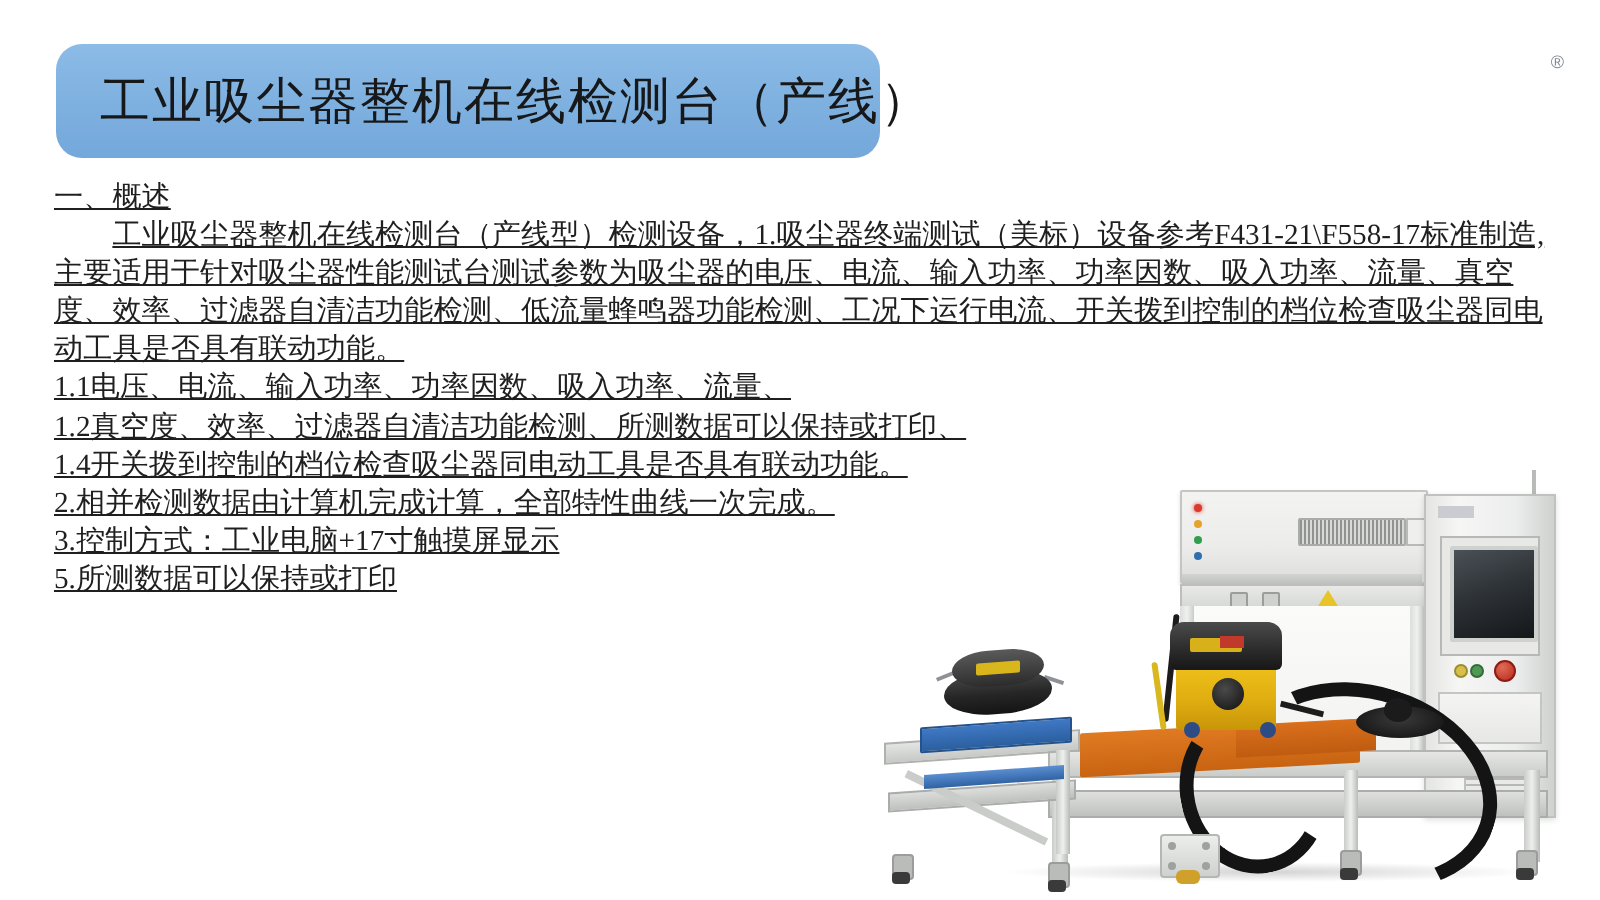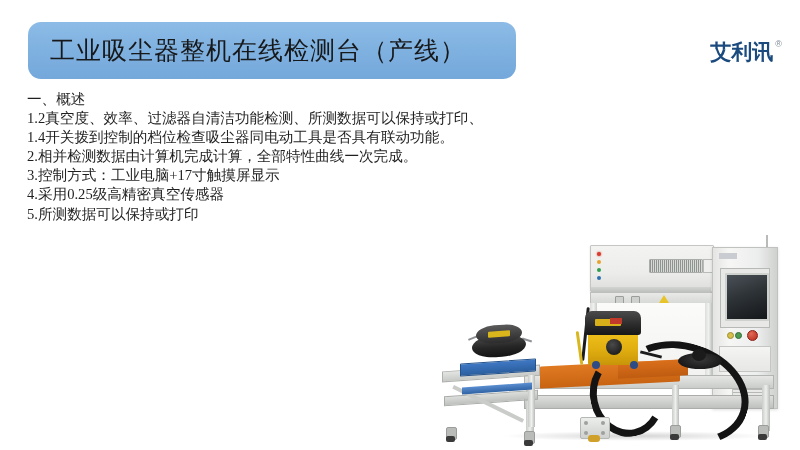--- a/index.html
+++ b/index.html
@@ -7,21 +7,21 @@
     width:800px;height:450px;
     background:#ffffff;
     font-family:"Liberation Serif","DejaVu Serif",serif;
     overflow:hidden;
     position:relative;
   }
   .page{position:absolute;inset:0;background:#fff;}
 
   
   .title-bar{
-    position:absolute;left:28px;top:22px;width:488px;height:57px;
+    position:absolute;left:28px;top:22px;width:412px;height:57px;
     border-radius:13px;
     background:linear-gradient(180deg,#8cbbe6 0%,#7fb1e0 50%,#74a8db 100%);
     display:flex;align-items:center;
   }
   .title-text{
     margin-left:22px;
     font-size:25px;
     color:#17181a;
     letter-spacing:1px;
     font-family:"Liberation Serif","DejaVu Serif",serif;
@@ -46,21 +46,21 @@
     font-size:9px;color:#7d8893;margin-left:2px;
     position:relative;top:-12px;
   }
 
   
   .body-copy{
     position:absolute;left:27px;top:90px;width:752px;
     font-size:14.6px;line-height:19.1px;color:#201f1f;
     z-index:4;
   }
-  .body-copy p{margin:0;}
+  .body-copy p{margin:0;text-decoration:underline;}
   .indent{text-indent:2em;}
 
   
   .photo{
     position:absolute;left:440px;top:235px;width:360px;height:215px;
     z-index:2;
   }
   .ph{position:absolute;}
 
   
@@ -252,31 +252,31 @@
 </head>
 <body>
 
 <div class="page">
 
   <div class="title-bar">
     <div class="title-text">工业吸尘器整机在线检测台（产线）</div>
   </div>
 
   <div class="logo">
-    <span class="logo-cn">艾利讯</span>
     <span class="logo-r">®</span>
   </div>
 
   <div class="body-copy">
     <p>一、概述</p>
+    <p class="indent">工业吸尘器整机在线检测台（产线型）检测设备，1.吸尘器终端测试（美标）设备参考F431-21\F558-17标准制造,主要适用于针对吸尘器性能测试台测试参数为吸尘器的电压、电流、输入功率、功率因数、吸入功率、流量、真空度、效率、过滤器自清洁功能检测、低流量蜂鸣器功能检测、工况下运行电流、开关拨到控制的档位检查吸尘器同电动工具是否具有联动功能。</p>
+    <p>1.1电压、电流、输入功率、功率因数、吸入功率、流量、</p>
     <p>1.2真空度、效率、过滤器自清洁功能检测、所测数据可以保持或打印、</p>
     <p>1.4开关拨到控制的档位检查吸尘器同电动工具是否具有联动功能。</p>
     <p>2.相并检测数据由计算机完成计算，全部特性曲线一次完成。</p>
     <p>3.控制方式：工业电脑+17寸触摸屏显示</p>
-    <p>4.采用0.25级高精密真空传感器</p>
     <p>5.所测数据可以保持或打印</p>
   </div>
 
   <div class="photo">
 
     <div class="ph shadow"></div>
 
     <div class="ph hood">
       <span class="lamp l1"></span>
       <span class="lamp l2"></span>

